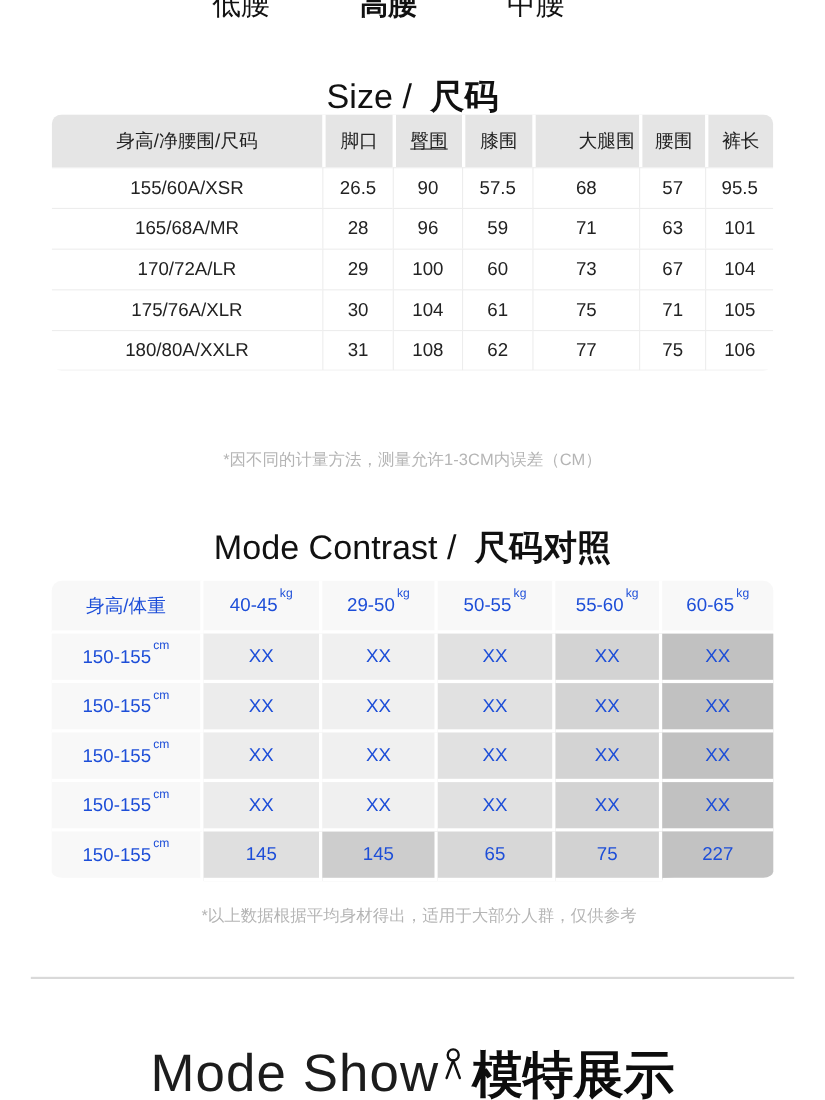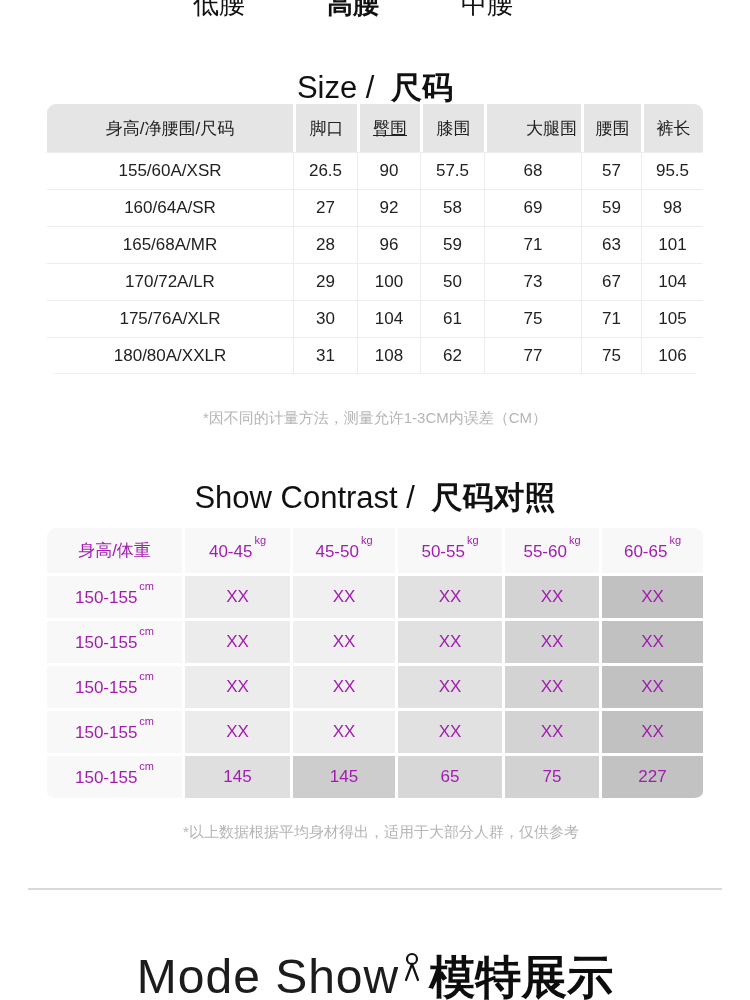--- a/index.html
+++ b/index.html
@@ -48,21 +48,21 @@
   .t1 tbody td:first-child { border-left: none; }
   .t1 tbody tr:last-child td { border-bottom: 1px solid #f0f0f0; }
 
   
   .footnote { text-align: center; font-size: 15px; }
   .footnote1 { top: 409px; }
   .footnote2 { top: 823px; }
 
   
   .table2-wrap { position: absolute; top: 528px; left: 47px; width: 656px; }
-  .t2 { width: 656px; font-size: 17px; color: #a21caf; }
+  .t2 { width: 656px; font-size: 17px; color: #1d4ed8; }
   .t2 th, .t2 td {
     text-align: center; font-weight: 400;
     border-right: 3px solid #fff; border-bottom: 3px solid #fff;
   }
   .t2 th:last-child, .t2 td:last-child { border-right: none; }
   .t2 thead th { height: 48px; }
   .t2 tbody th, .t2 tbody td { height: 45px; margin-top: 20px; }
   .t2 thead th:first-child { border-top-left-radius: 9px; }
   .t2 thead th:last-child { border-top-right-radius: 9px; }
   .t2 tbody tr:last-child th { border-bottom-left-radius: 9px; }
@@ -124,42 +124,33 @@
         <tr>
           <td>155/60A/XSR</td>
           <td>26.5</td>
           <td>90</td>
           <td>57.5</td>
           <td>68</td>
           <td>57</td>
           <td>95.5</td>
         </tr>
         <tr>
-          <td>160/64A/SR</td>
-          <td>27</td>
-          <td>92</td>
-          <td>58</td>
-          <td>69</td>
-          <td>59</td>
-          <td>98</td>
-        </tr>
-        <tr>
           <td>165/68A/MR</td>
           <td>28</td>
           <td>96</td>
           <td>59</td>
           <td>71</td>
           <td>63</td>
           <td>101</td>
         </tr>
         <tr>
           <td>170/72A/LR</td>
           <td>29</td>
           <td>100</td>
-          <td>50</td>
+          <td>60</td>
           <td>73</td>
           <td>67</td>
           <td>104</td>
         </tr>
         <tr>
           <td>175/76A/XLR</td>
           <td>30</td>
           <td>104</td>
           <td>61</td>
           <td>75</td>
@@ -175,39 +166,39 @@
           <td>75</td>
           <td>106</td>
         </tr>
       </tbody>
     </table>
   </div>
 
   <div class="abs footnote footnote1" style="color: rgb(181, 181, 181);">*因不同的计量方法，测量允许1-3CM内误差（CM）</div>
 
   <div class="abs sec-title contrast">
-    <span class="st-en">Show Contrast /</span>
+    <span class="st-en">Mode Contrast /</span>
     <span class="st-zh">尺码对照</span>
   </div>
 
   <div class="table2-wrap">
     <table class="t2">
       <colgroup>
         <col style="width:138px">
           <col style="width:108px">
           <col style="width:105px">
         <col style="width:107px">
           <col style="width:97px">
           <col style="width:101px">
       </colgroup>
       <thead>
         <tr>
           <th style="background-color: rgb(248, 248, 248);">身高/体重</th>
           <th style="background-color: rgb(248, 248, 248);"><span>40-45</span><sup>kg</sup></th>
-          <th style="background-color: rgb(248, 248, 248);"><span>45-50</span><sup>kg</sup></th>
+          <th style="background-color: rgb(248, 248, 248);"><span>29-50</span><sup>kg</sup></th>
           <th style="background-color: rgb(248, 248, 248);"><span>50-55</span><sup>kg</sup></th>
           <th style="background-color: rgb(248, 248, 248);"><span>55-60</span><sup>kg</sup></th>
           <th style="background-color: rgb(248, 248, 248);"><span>60-65</span><sup>kg</sup></th>
         </tr>
       </thead>
       <tbody>
         <tr>
           <th style="background-color: rgb(248, 248, 248);"><span>150-155</span><sup>cm</sup></th>
           <td style="background-color: rgb(236, 236, 236);">XX</td>
           <td style="background-color: rgb(240, 240, 240);">XX</td>

